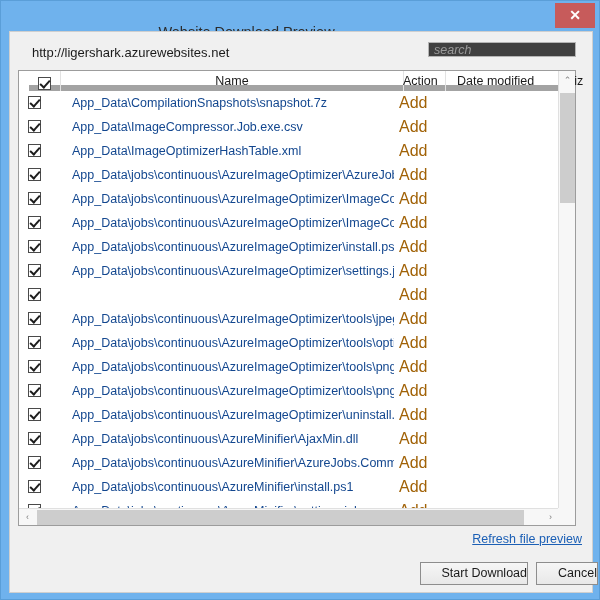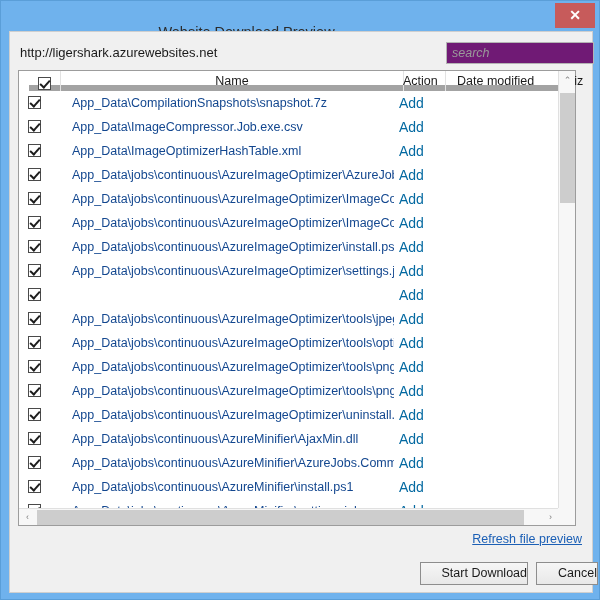--- a/index.html
+++ b/index.html
@@ -53,38 +53,37 @@
     position: absolute;
     left: 8px; top: 30px;
     width: 584px; height: 562px;
     background: #f0f0f0;
     border: 1px solid #cfcfcf;
   }
 
   
   .url-text {
     position: absolute;
-    left: 10px; top: 13px;
+    left: 22px; top: 13px;
     font-size: 13px;
     color: #1a1a1a;
     white-space: nowrap;
   }
   .search-input {
     position: absolute;
     left: 418px; top: 10px;
-    width: 148px; height: 22px;
+    width: 148px; height: 15px;
     border: 1px solid #b4b4b4;
-    background: #701a75;
+    background: #404040;
     font-size: 12.5px;
     font-style: italic;
     color: #8d8d8d;
     padding: 0 5px;
     font-family: "Liberation Sans", sans-serif;
     outline: none;
-    margin-left: 18px;
   }
   .search-input::placeholder { color: #9a9a9a; font-style: italic; opacity: 1; }
 
   
   .list-frame {
     position: absolute;
     left: 8px; top: 38px;
     width: 558px; height: 456px;
     border: 1px solid #9c9c9c;
     background: #ffffff;
@@ -159,22 +158,22 @@
     color: #13478f;
     white-space: nowrap;
     overflow: hidden;
     padding-left: 21px;
     cursor: pointer;
   }
   .row-action {
     position: absolute;
     left: 380px; top: 0;
     height: 24px; line-height: 24px;
-    font-size: 14px;
-    color: #0369a1;
+    font-size: 16px;
+    color: #a16207;
     cursor: pointer;
   }
   .row-date {
     position: absolute;
     left: 423px; top: 0;
     width: 110px; height: 24px; line-height: 24px;
     font-size: 12.5px; color: #1a1a1a;
   }
   .row-size {
     position: absolute;

